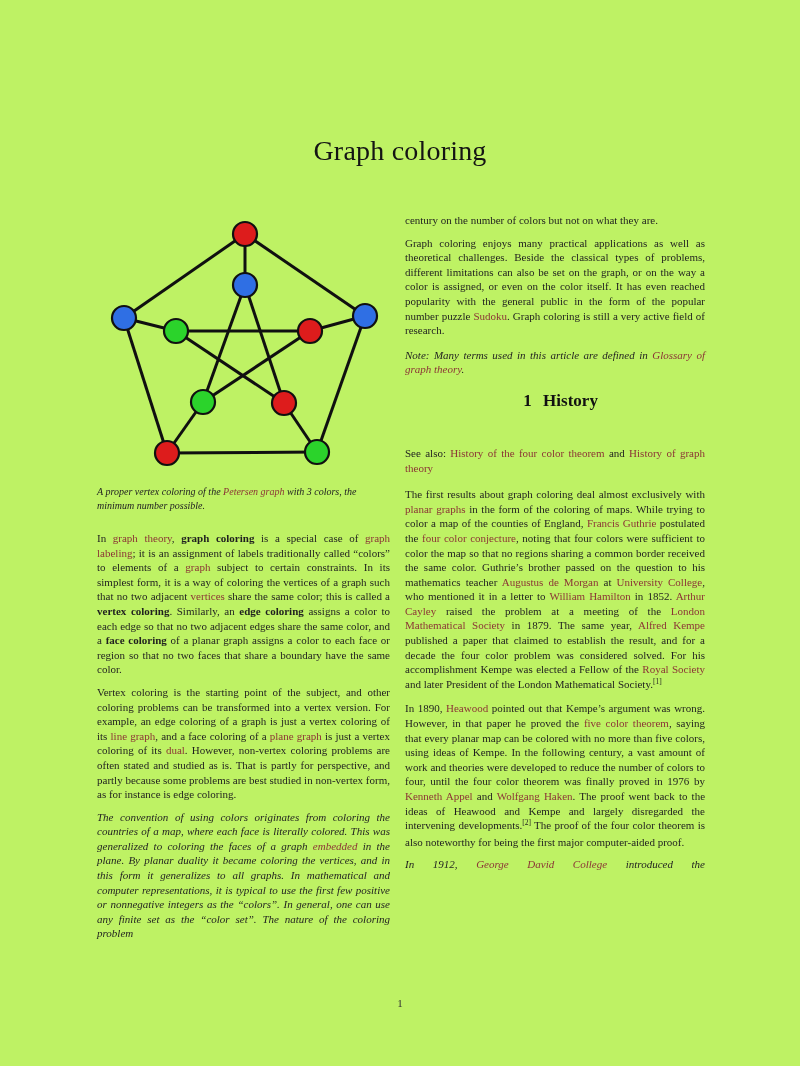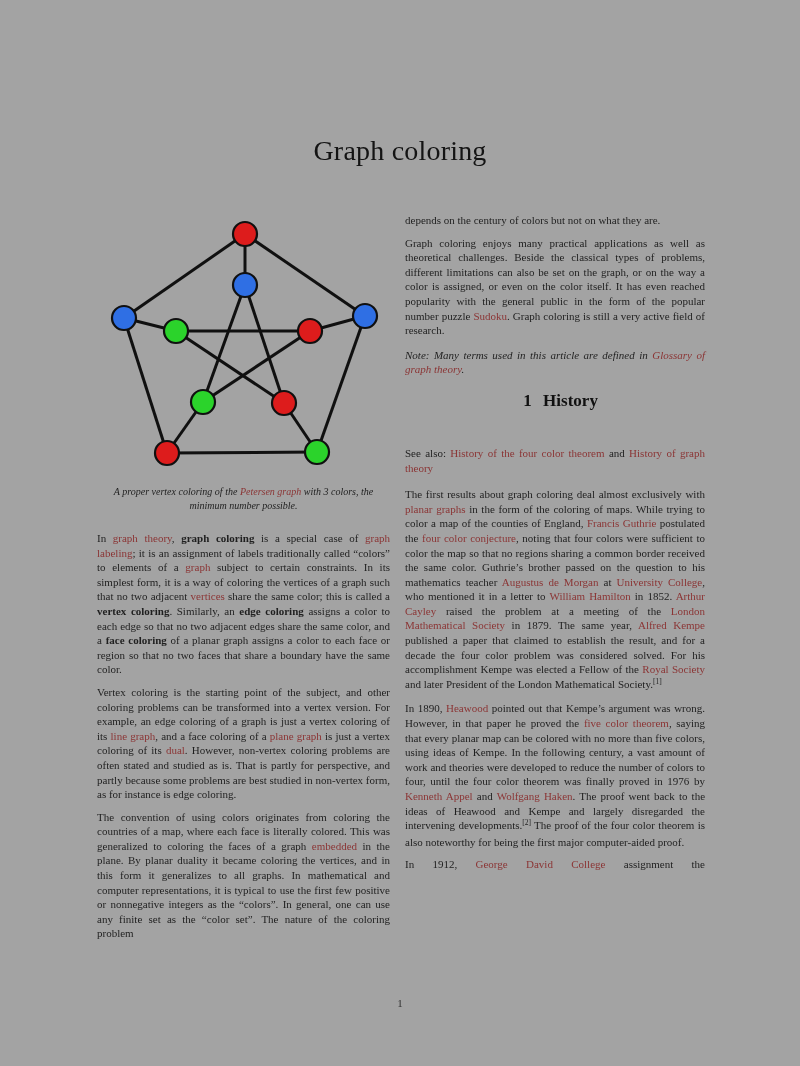--- a/index.html
+++ b/index.html
@@ -1,21 +1,21 @@
 <!DOCTYPE html>
 <html lang="en"><head>
 <meta charset="utf-8">
 <style>
   html,body { margin:0; padding:0; }
   body {
     width:800px; height:1066px; background:#ffffff;
     font-family:"Liberation Serif", serif;
     color:#1f1f1f;
   }
-  .page { position:relative; width:800px; height:1066px; background:#a3a3a3; overflow:hidden; }
+  .page { position:relative; width:800px; height:1066px; background:#bef264; overflow:hidden; }
 
   .title {
     position:absolute; top:116px; left:0; width:800px;
     text-align:center; font-size:28px; font-weight:normal; color:#141414;
     letter-spacing:0.2px;
   }
 
   .columns {
     position:absolute; top:213px; left:97px; width:608px;
     display:flex; gap:15px;
@@ -25,25 +25,25 @@
     hyphens:auto; -webkit-hyphens:auto; color:#1f1f1f;
   }
   .col-left  { width:293px; }
   .col-right { width:300px; }
 
   .figure-box { width:293px; height:252px; margin:4px 0 16px 0; }
   .figure-box svg { display:block; }
 
   .caption {
     font-style:italic; font-size:10px; line-height:13.5px;
-    text-align:center; margin-bottom:19px; color:#222;
+    text-align:left; margin-bottom:19px; color:#222;
   }
 
   .para { margin:0 0 8px 0; }
-  .para:last-child { margin-bottom:16px; }
+  .para:last-child { margin-bottom:16px;font-style:italic; }
   .note { font-style:italic; margin:10px 0 10px 0; }
 
   .section-heading {
     font-size:17px; font-weight:bold; color:#111;
     margin:14px 0 15px 0; text-align:center; line-height:20px;
   }
   .section-heading .sec-num { display:inline-block; width:31px; }
 
   .see-also { margin-bottom:12px;margin-top:35px; }
   .force-justify { text-align-last:justify; }
@@ -98,30 +98,30 @@
           </svg>
       </div>
       <div class="caption"><span>A proper vertex coloring of the </span><span class="seg-link">Petersen graph</span><span> with 3 colors, the minimum number possible.</span></div>
 
       <p class="para"><span>In </span><span class="seg-link">graph theory</span><span>, </span><span class="seg-bold">graph coloring</span><span> is a special case of </span><span class="seg-link">graph labeling</span><span>; it is an assignment of labels traditionally called “colors” to elements of a </span><span class="seg-link">graph</span><span> subject to certain constraints. In its simplest form, it is a way of coloring the vertices of a graph such that no two adjacent </span><span class="seg-link">vertices</span><span> share the same color; this is called a </span><span class="seg-bold">vertex coloring</span><span>. Similarly, an </span><span class="seg-bold">edge coloring</span><span> assigns a color to each edge so that no two adjacent edges share the same color, and a </span><span class="seg-bold">face coloring</span><span> of a planar graph assigns a color to each face or region so that no two faces that share a boundary have the same color.</span></p>
       <p class="para"><span>Vertex coloring is the starting point of the subject, and other coloring problems can be transformed into a vertex version. For example, an edge coloring of a graph is just a vertex coloring of its </span><span class="seg-link">line graph</span><span>, and a face coloring of a </span><span class="seg-link">plane graph</span><span> is just a vertex coloring of its </span><span class="seg-link">dual</span><span>. However, non-vertex coloring problems are often stated and studied </span><span class="seg-italic">as is</span><span>. That is partly for perspective, and partly because some problems are best studied in non-vertex form, as for instance is edge coloring.</span></p>
       <p class="para"><span>The convention of using colors originates from coloring the countries of a map, where each face is literally colored. This was generalized to coloring the faces of a graph </span><span class="seg-link">embedded</span><span> in the plane. By planar duality it became coloring the vertices, and in this form it generalizes to all graphs. In mathematical and computer representations, it is typical to use the first few positive or nonnegative integers as the “colors”. In general, one can use any finite set as the “color set”. The nature of the coloring problem</span></p>
     </div>
 
     <div class="col col-right">
-      <p class="para"><span>depends on the century of colors but not on what they are.</span></p>
+      <p class="para"><span>century on the number of colors but not on what they are.</span></p>
       <p class="para"><span>Graph coloring enjoys many practical applications as well as theoretical challenges. Beside the classical types of problems, different limitations can also be set on the graph, or on the way a color is assigned, or even on the color itself. It has even reached popularity with the general public in the form of the popular number puzzle </span><span class="seg-link">Sudoku</span><span>. Graph coloring is still a very active field of research.</span></p>
       <p class="para note"><span>Note: Many terms used in this article are defined in </span><span class="seg-link">Glossary of graph theory</span><span>.</span></p>
 
       <h2 class="section-heading">
         <span class="sec-num">1</span><span>History</span>
       </h2>
 
       <p class="para see-also"><span>See also: </span><span class="seg-link">History of the four color theorem</span><span> and </span><span class="seg-link">History of graph theory</span></p>
 
       <p class="para"><span>The first results about graph coloring deal almost exclusively with </span><span class="seg-link">planar graphs</span><span> in the form of the coloring of </span><span class="seg-italic">maps</span><span>. While trying to color a map of the counties of England, </span><span class="seg-link">Francis Guthrie</span><span> postulated the </span><span class="seg-link">four color conjecture</span><span>, noting that four colors were sufficient to color the map so that no regions sharing a common border received the same color. Guthrie’s brother passed on the question to his mathematics teacher </span><span class="seg-link">Augustus de Morgan</span><span> at </span><span class="seg-link">University College</span><span>, who mentioned it in a letter to </span><span class="seg-link">William Hamilton</span><span> in 1852. </span><span class="seg-link">Arthur Cayley</span><span> raised the problem at a meeting of the </span><span class="seg-link">London Mathematical Society</span><span> in 1879. The same year, </span><span class="seg-link">Alfred Kempe</span><span> published a paper that claimed to establish the result, and for a decade the four color problem was considered solved. For his accomplishment Kempe was elected a Fellow of the </span><span class="seg-link">Royal Society</span><span> and later President of the London Mathematical Society.</span><span class="seg-sup">[1]</span></p>
       <p class="para"><span>In 1890, </span><span class="seg-link">Heawood</span><span> pointed out that Kempe’s argument was wrong. However, in that paper he proved the </span><span class="seg-link">five color theorem</span><span>, saying that every planar map can be colored with no more than </span><span class="seg-italic">five</span><span> colors, using ideas of Kempe. In the following century, a vast amount of work and theories were developed to reduce the number of colors to four, until the four color theorem was finally proved in 1976 by </span><span class="seg-link">Kenneth Appel</span><span> and </span><span class="seg-link">Wolfgang Haken</span><span>. The proof went back to the ideas of Heawood and Kempe and largely disregarded the intervening developments.</span><span class="seg-sup">[2]</span><span> The proof of the four color theorem is also noteworthy for being the first major computer-aided proof.</span></p>
-      <p class="para force-justify"><span>In 1912, </span><span class="seg-link">George David College</span><span> assignment the</span></p>
+      <p class="para force-justify"><span>In 1912, </span><span class="seg-link">George David College</span><span> introduced the</span></p>
     </div>
   </div>
 
   <div class="footer-pagenum">1</div>
 </div>
 
 </body></html>

